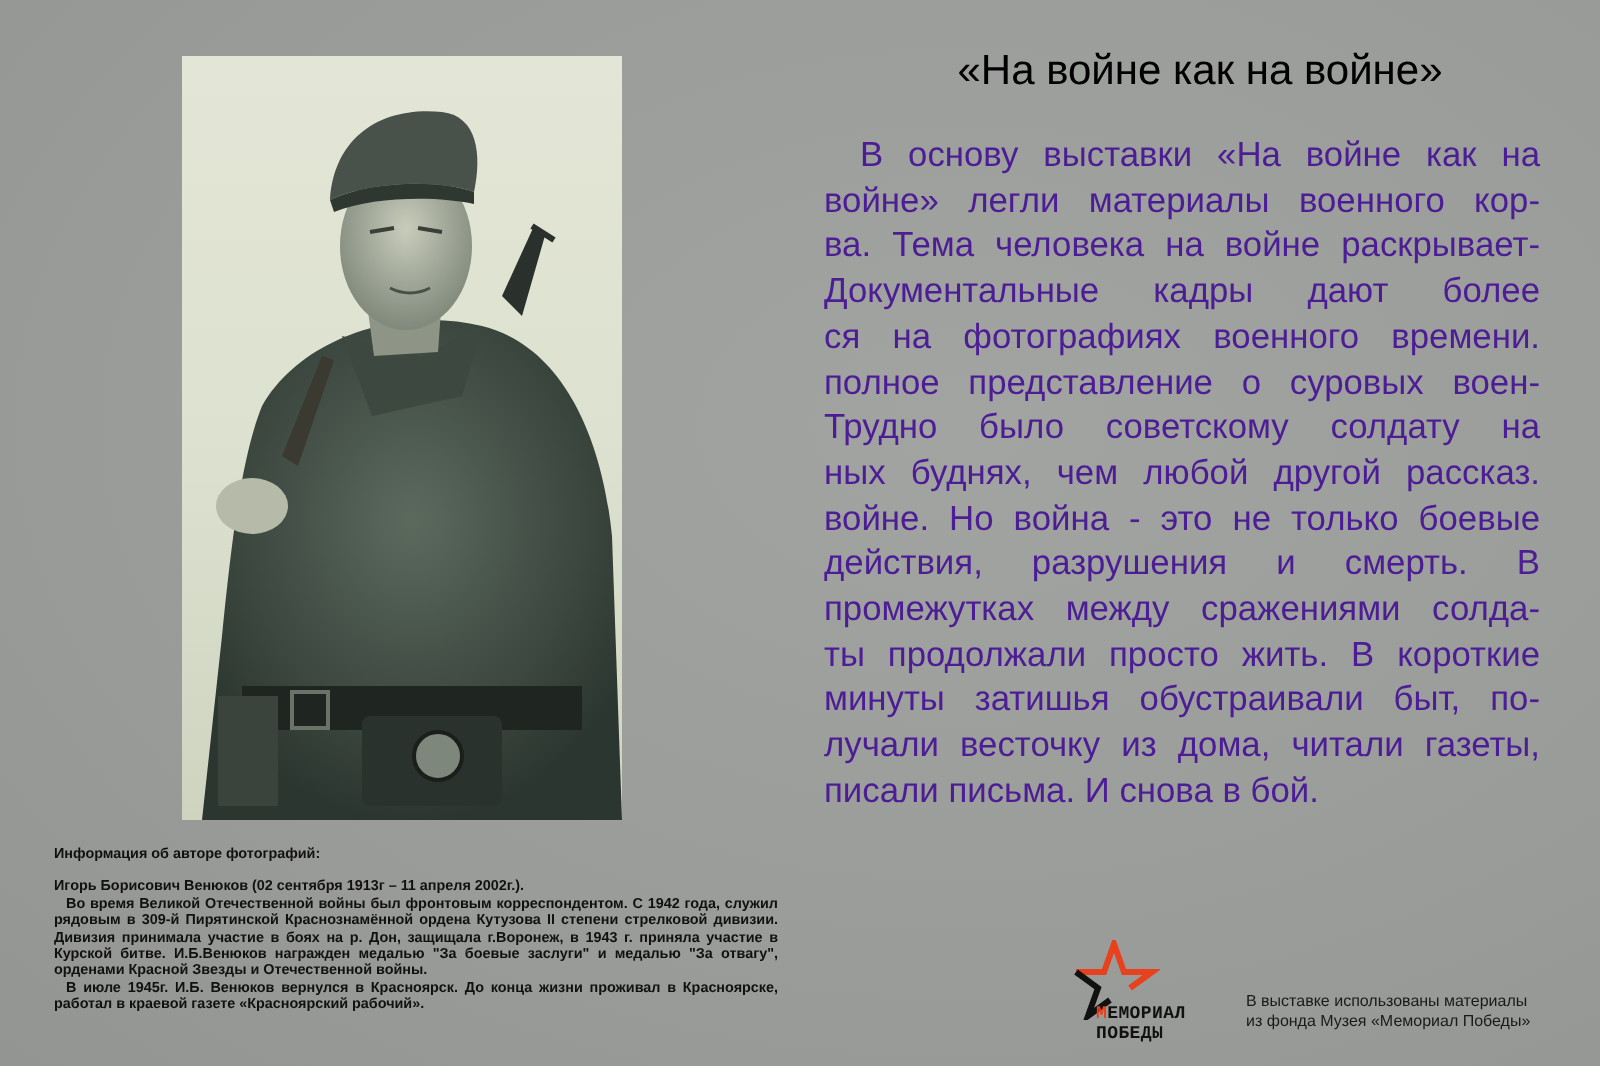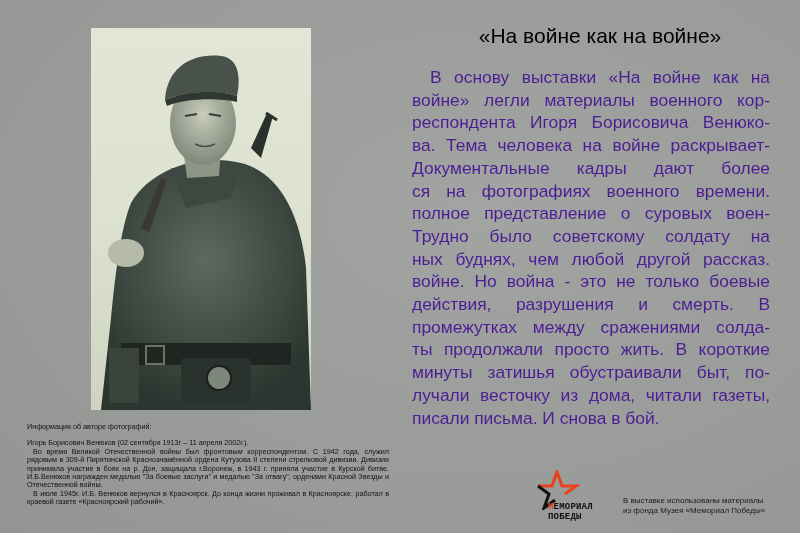--- a/index.html
+++ b/index.html
@@ -20,21 +20,21 @@
   }
   .photo svg { display:block; width:100%; height:100%; }
 
   
   .caption {
     position:absolute; left:27px; top:423px; width:362px;
     font-size:7.2px; line-height:8.4px; color:#111;
     text-align:justify;
   }
   .caption .heading { margin-bottom:8px; }
-  .caption p { margin:0; }
+  .caption p { margin:0;font-weight:bold; }
   .caption .indent { text-indent:6px; }
 
   
   .title {
     position:absolute; left:400px; top:23px; width:400px;
     text-align:center; font-size:21px; line-height:26px; color:#000000;
   }
 
   
   .body-text {
@@ -116,21 +116,20 @@
   <p>Игорь Борисович Венюков (02 сентября 1913г – 11 апреля 2002г.).</p>
   <p class="indent">Во время Великой Отечественной войны был фронтовым корреспондентом. С 1942 года, служил рядовым в 309-й Пирятинской Краснознамённой ордена Кутузова II степени стрелковой дивизии. Дивизия принимала участие в боях на р. Дон, защищала г.Воронеж, в 1943 г. приняла участие в Курской битве. И.Б.Венюков награжден медалью "За боевые заслуги" и медалью "За отвагу", орденами Красной Звезды и Отечественной войны.</p>
   <p class="indent">В июле 1945г. И.Б. Венюков вернулся в Красноярск. До конца жизни проживал в Красноярске, работал в краевой газете «Красноярский рабочий».</p>
 </div>
 
 <div class="title">«На войне как на войне»</div>
 
 <div class="body-text">
   <span class="line first">В основу выставки «На войне как на</span>
   <span class="line">войне» легли материалы военного кор-</span>
-  <span class="line">респондента Игоря Борисовича Венюко-</span>
   <span class="line">ва. Тема человека на войне раскрывает-</span>
   <span class="line">Документальные кадры дают более</span>
   <span class="line">ся на фотографиях военного времени.</span>
   <span class="line">полное представление о суровых воен-</span>
   <span class="line">Трудно было советскому солдату на</span>
   <span class="line">ных буднях, чем любой другой рассказ.</span>
   <span class="line">войне. Но война - это не только боевые</span>
   <span class="line">действия, разрушения и смерть. В</span>
   <span class="line">промежутках между сражениями солда-</span>
   <span class="line">ты продолжали просто жить. В короткие</span>

